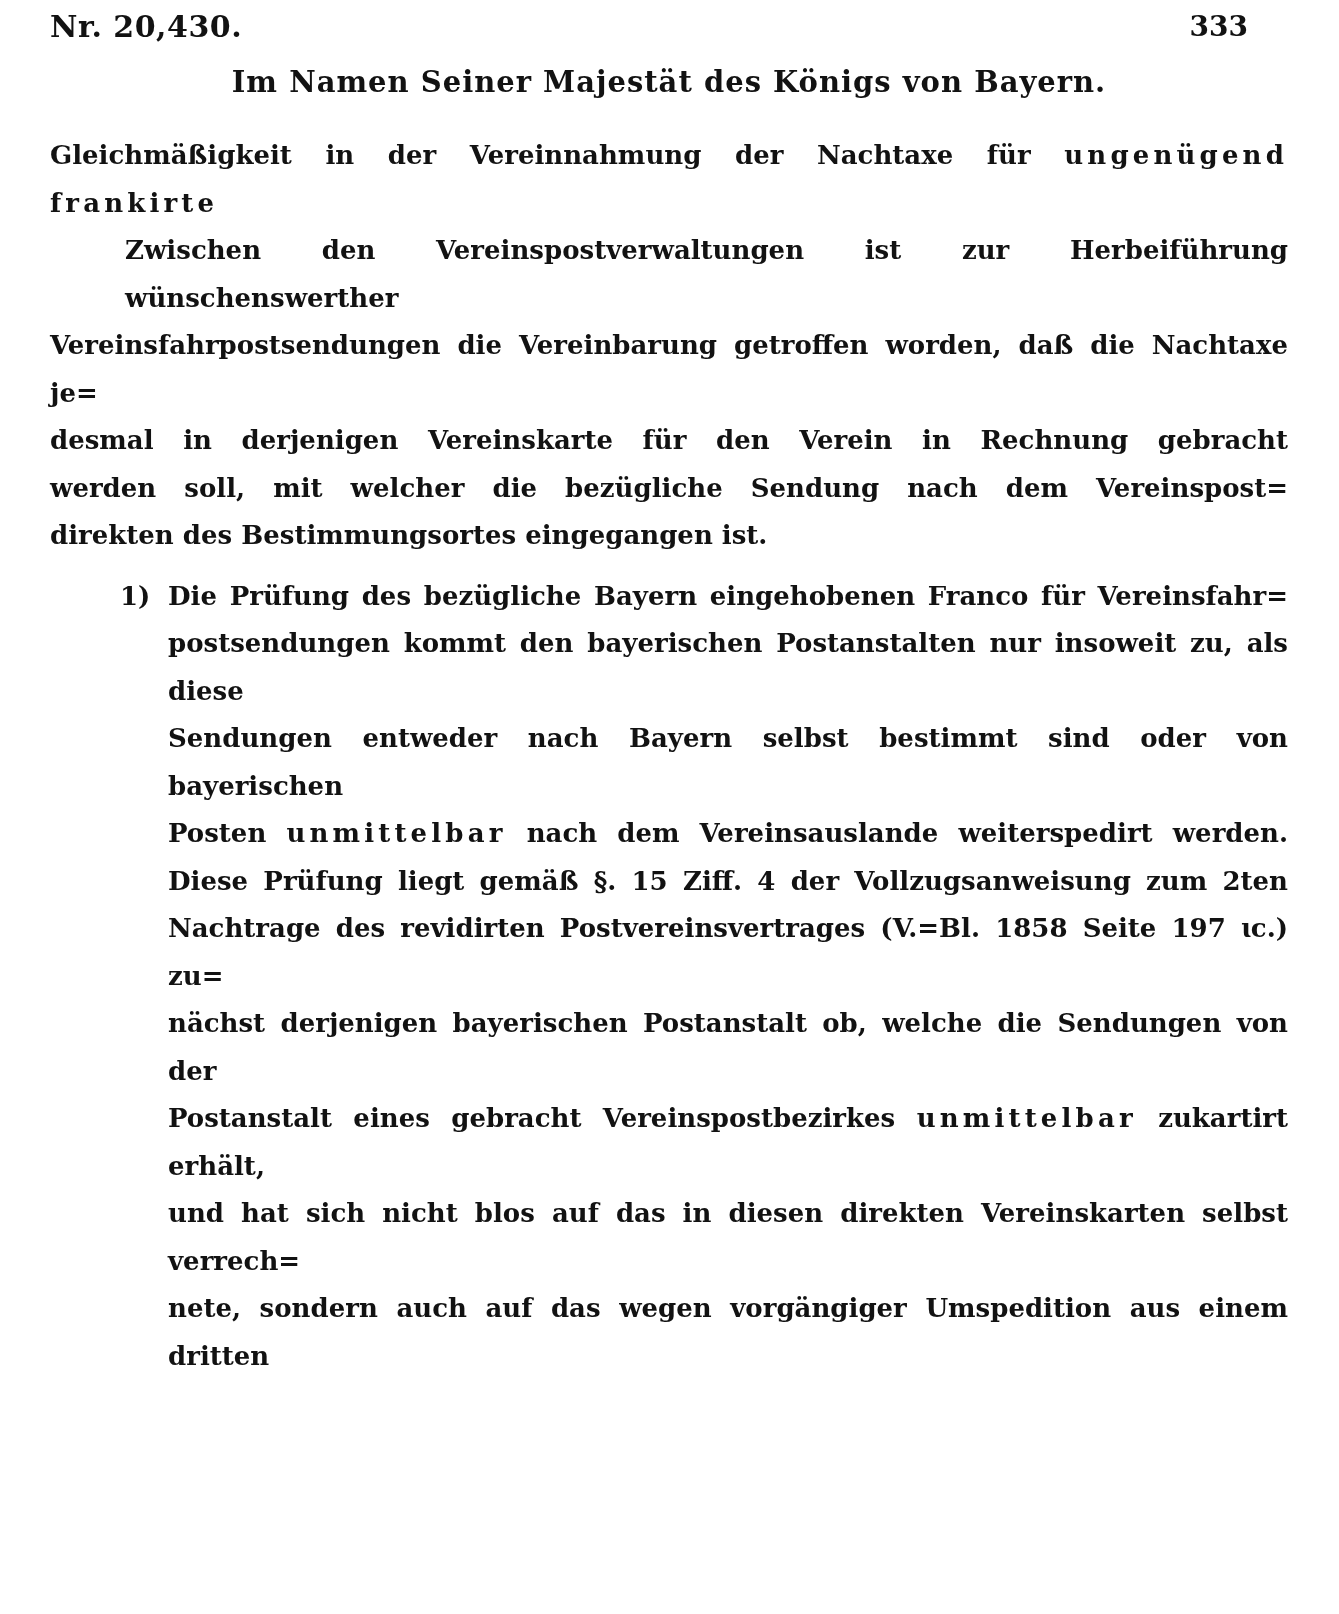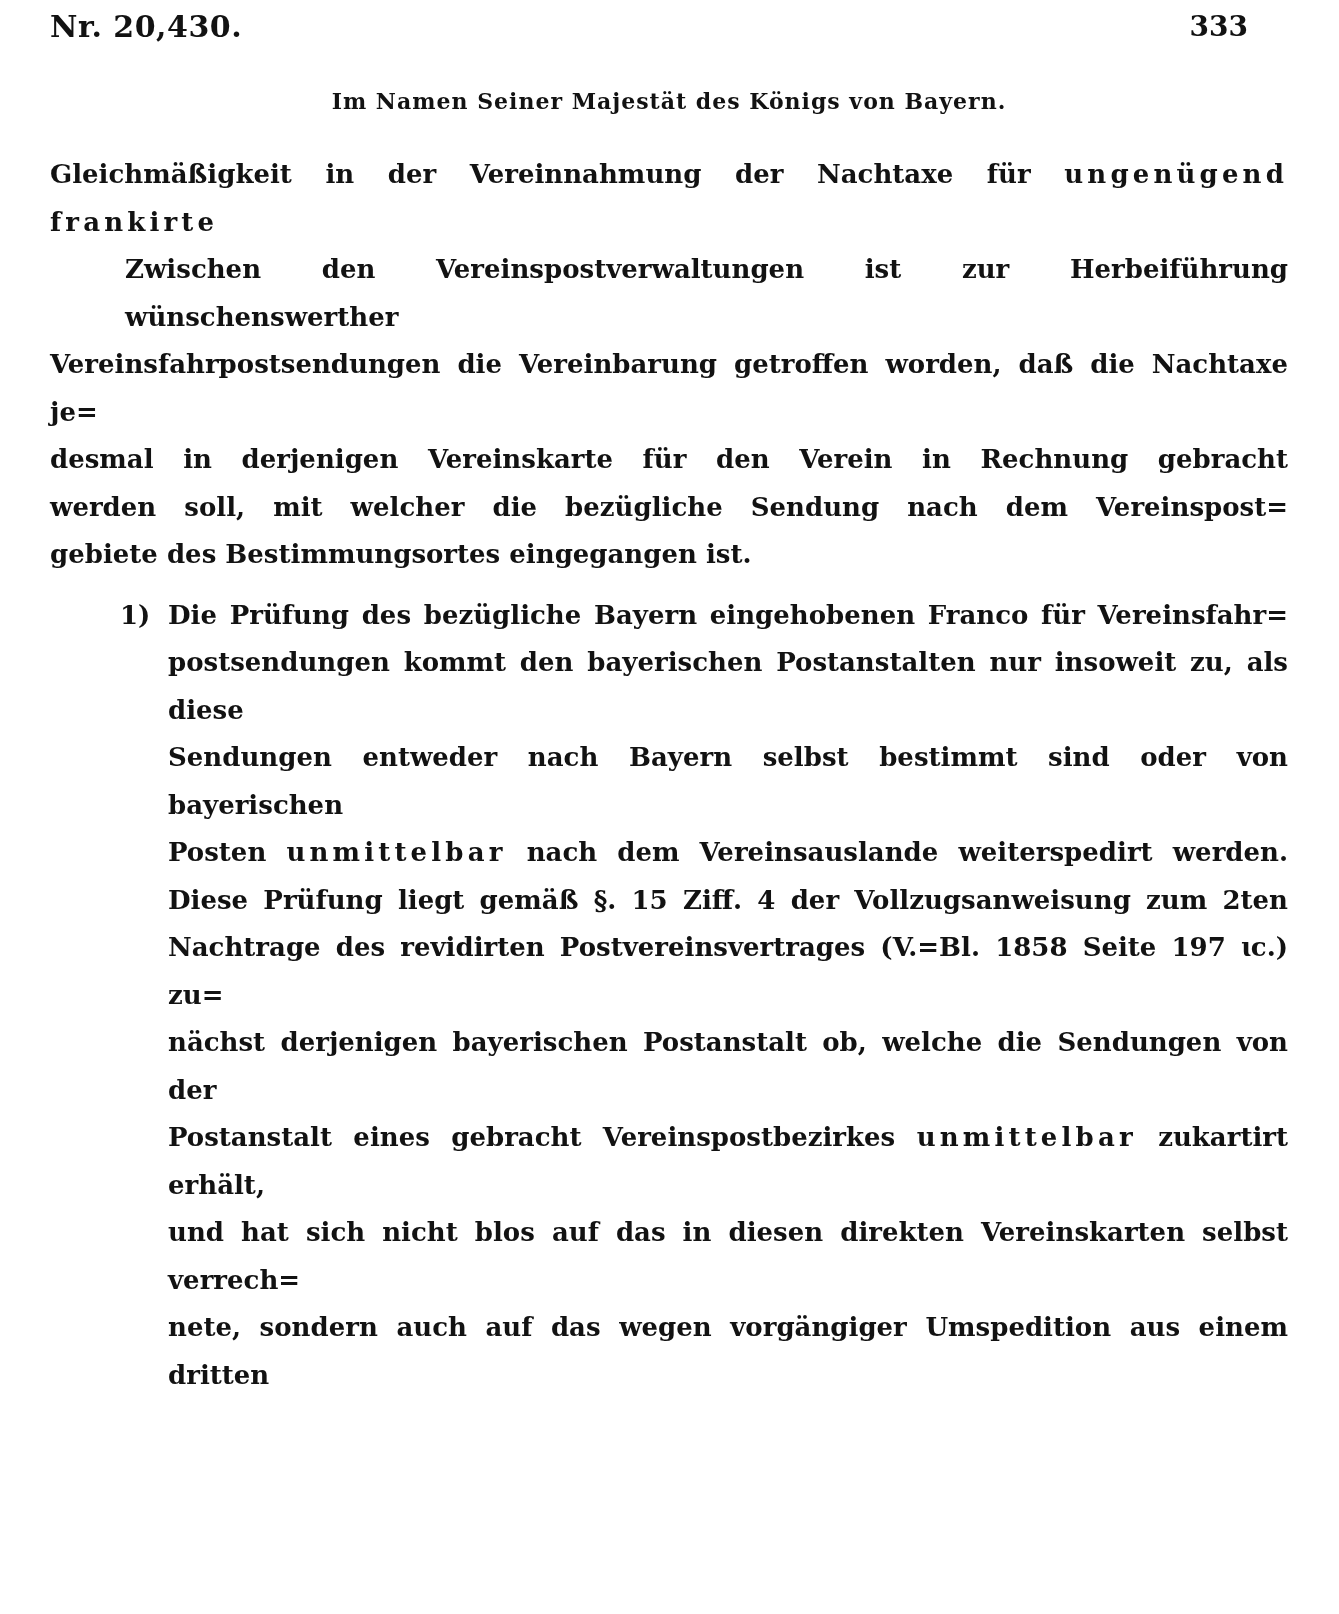--- a/index.html
+++ b/index.html
@@ -26,23 +26,23 @@
   }
   .docnum { letter-spacing: 0.5px; }
   .pagenum { margin-right: 40px; font-size: 28px; }
   .subject {
     margin-top: 37px;
     text-align: center;
     font-size: 24px;
     line-height: 30px;
   }
   .title {
-    margin-top: 39px;
+    margin-top: 20px;
     text-align: center;
-    font-size: 22px;
+    font-size: 29px;
     line-height: 35px;
     letter-spacing: 1px;
   }
   .para { font-size: 26px; line-height: 47.5px; }
   .p1 { margin-top: 32px; }
   .p2 { margin-top: 9px; }
   .item { margin-top: 13px; padding-left: 118px; position: relative; }
   .marker { position: absolute; left: 70px; top: 0; }
   .line { white-space: normal; }
   .line.j { text-align: justify; text-align-last: justify; }
@@ -61,21 +61,21 @@
 
 
   <div class="title">Im Namen Seiner Majestät des Königs von Bayern.</div>
 
   <div class="para p1">
       <div class="line j"><span>Gleichmäßigkeit in der Vereinnahmung der Nachtaxe für </span><span class="sp">ungenügend frankirte</span></div>
       <div class="line j first"><span>Zwischen den Vereinspostverwaltungen ist zur Herbeiführung wünschenswerther</span></div>
       <div class="line j"><span>Vereinsfahrpostsendungen die Vereinbarung getroffen worden, daß die Nachtaxe je=</span></div>
       <div class="line j"><span>desmal in derjenigen Vereinskarte für den Verein in Rechnung gebracht</span></div>
       <div class="line j"><span>werden soll, mit welcher die bezügliche Sendung nach dem Vereinspost=</span></div>
-      <div class="line"><span>gebiete des Bestimmungsortes eingegangen ist.</span></div>
+      <div class="line"><span>direkten des Bestimmungsortes eingegangen ist.</span></div>
     </div>
 
 
   <div class="para item">
       <span class="marker">1)</span>
       <div class="line j"><span>Die Prüfung des bezügliche Bayern eingehobenen Franco für Vereinsfahr=</span></div>
       <div class="line j"><span>postsendungen kommt den bayerischen Postanstalten nur insoweit zu, als diese</span></div>
       <div class="line j"><span>Sendungen entweder nach Bayern selbst bestimmt sind oder von bayerischen</span></div>
       <div class="line j"><span>Posten </span><span class="sp">unmittelbar</span><span> nach dem Vereinsauslande weiterspedirt werden.</span></div>
       <div class="line j"><span>Diese Prüfung liegt gemäß §. 15 Ziff. 4 der Vollzugsanweisung zum 2ten</span></div>

